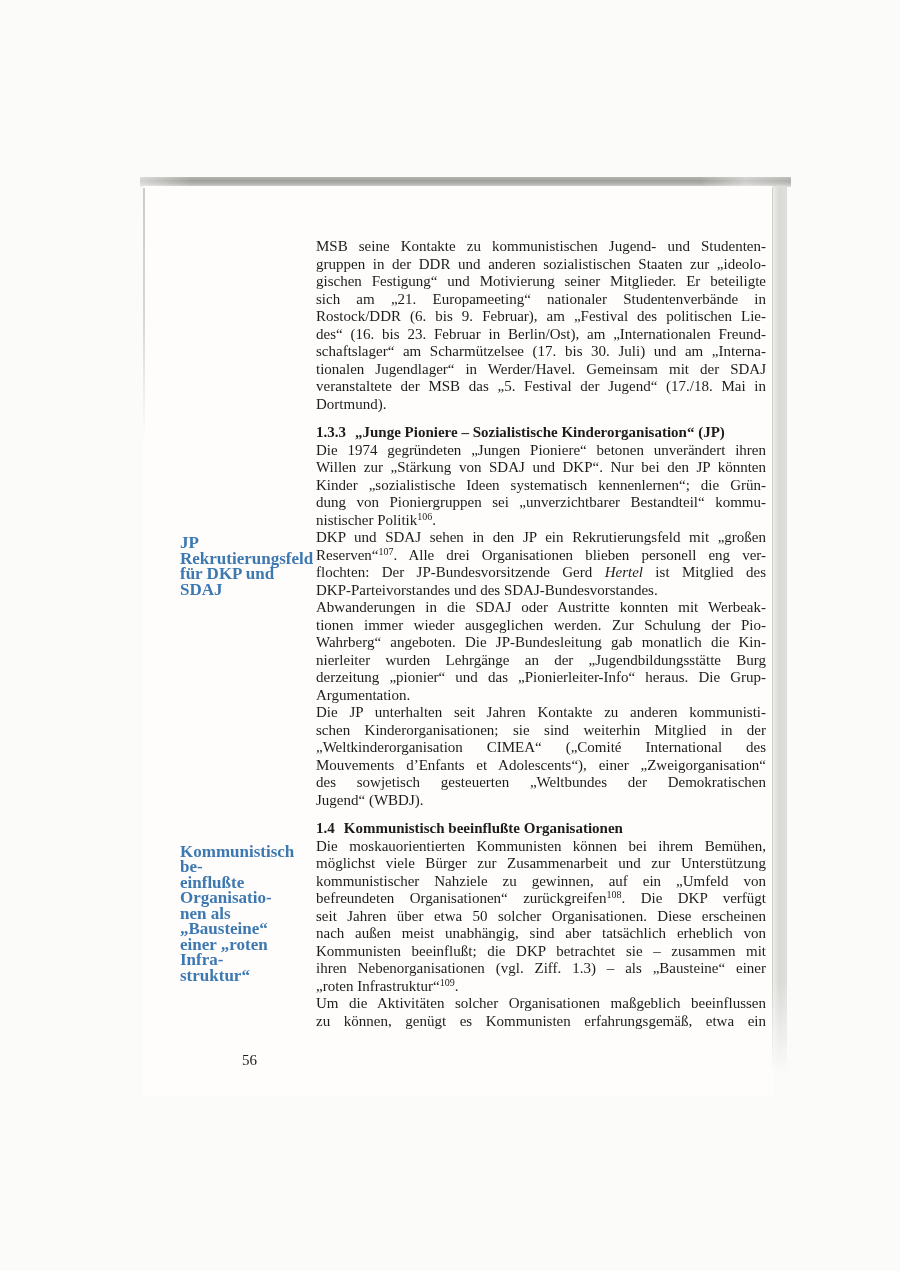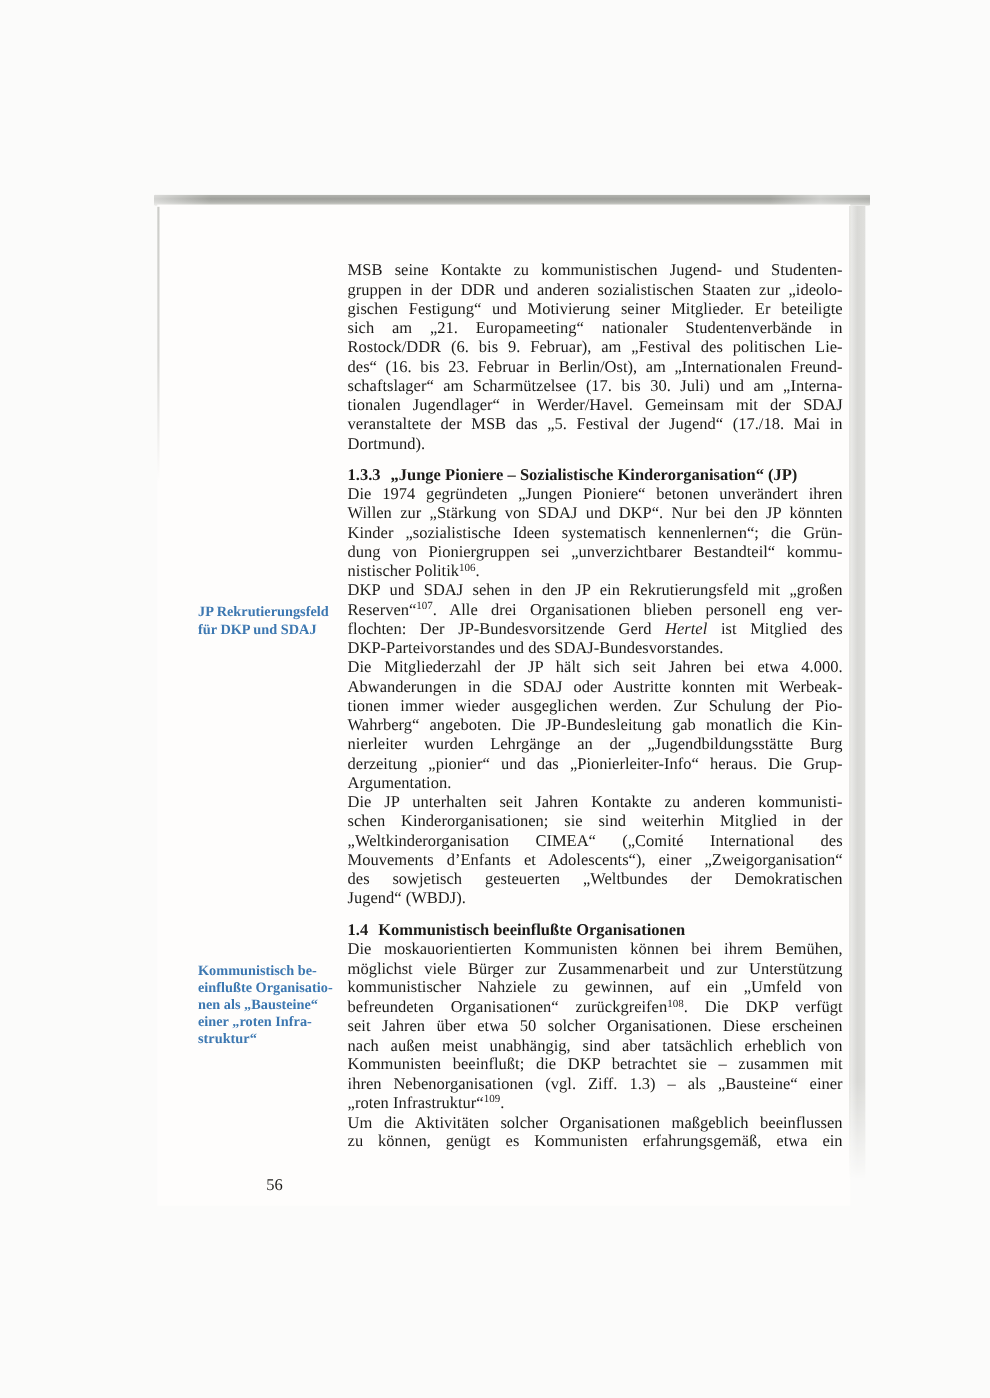--- a/index.html
+++ b/index.html
@@ -79,24 +79,24 @@
   .heading {
     margin-left: 136px;
     margin-top: 11px;
     font-weight: bold;
     white-space: nowrap;
   }
   .heading .h-num { margin-right: 9px; }
   .note {
     position: absolute;
     left: 0;
-    top: 19px;
+    top: 6px;
     width: 132px;
     font-weight: bold;
-    font-size: 13px;
+    font-size: 17px;
     line-height: 15.5px;
   }
   sup {
     font-size: 10px;
     line-height: 0;
     vertical-align: baseline;
     position: relative;
     top: -5px;
   }
   .page-number {
@@ -148,21 +148,20 @@
         </div>
         <div class="text">
           <div class="line">DKP und SDAJ sehen in den JP ein Rekrutierungsfeld mit „großen</div>
           <div class="line">Reserven“<sup>107</sup>. Alle drei Organisationen blieben personell eng ver-</div>
           <div class="line">flochten: Der JP-Bundesvorsitzende Gerd <i>Hertel</i> ist Mitglied des</div>
           <div class="line last">DKP-Parteivorstandes und des SDAJ-Bundesvorstandes.</div>
         </div>
       </div>
       <div class="block">
         <div class="text">
-          <div class="line">Die Mitgliederzahl der JP hält sich seit Jahren bei etwa 4.000.</div>
           <div class="line">Abwanderungen in die SDAJ oder Austritte konnten mit Werbeak-</div>
           <div class="line">tionen immer wieder ausgeglichen werden. Zur Schulung der Pio-</div>
           <div class="line">Wahrberg“ angeboten. Die JP-Bundesleitung gab monatlich die Kin-</div>
           <div class="line">nierleiter wurden Lehrgänge an der „Jugendbildungsstätte Burg</div>
           <div class="line">derzeitung „pionier“ und das „Pionierleiter-Info“ heraus. Die Grup-</div>
           <div class="line last">Argumentation.</div>
         </div>
       </div>
       <div class="block">
         <div class="text">

